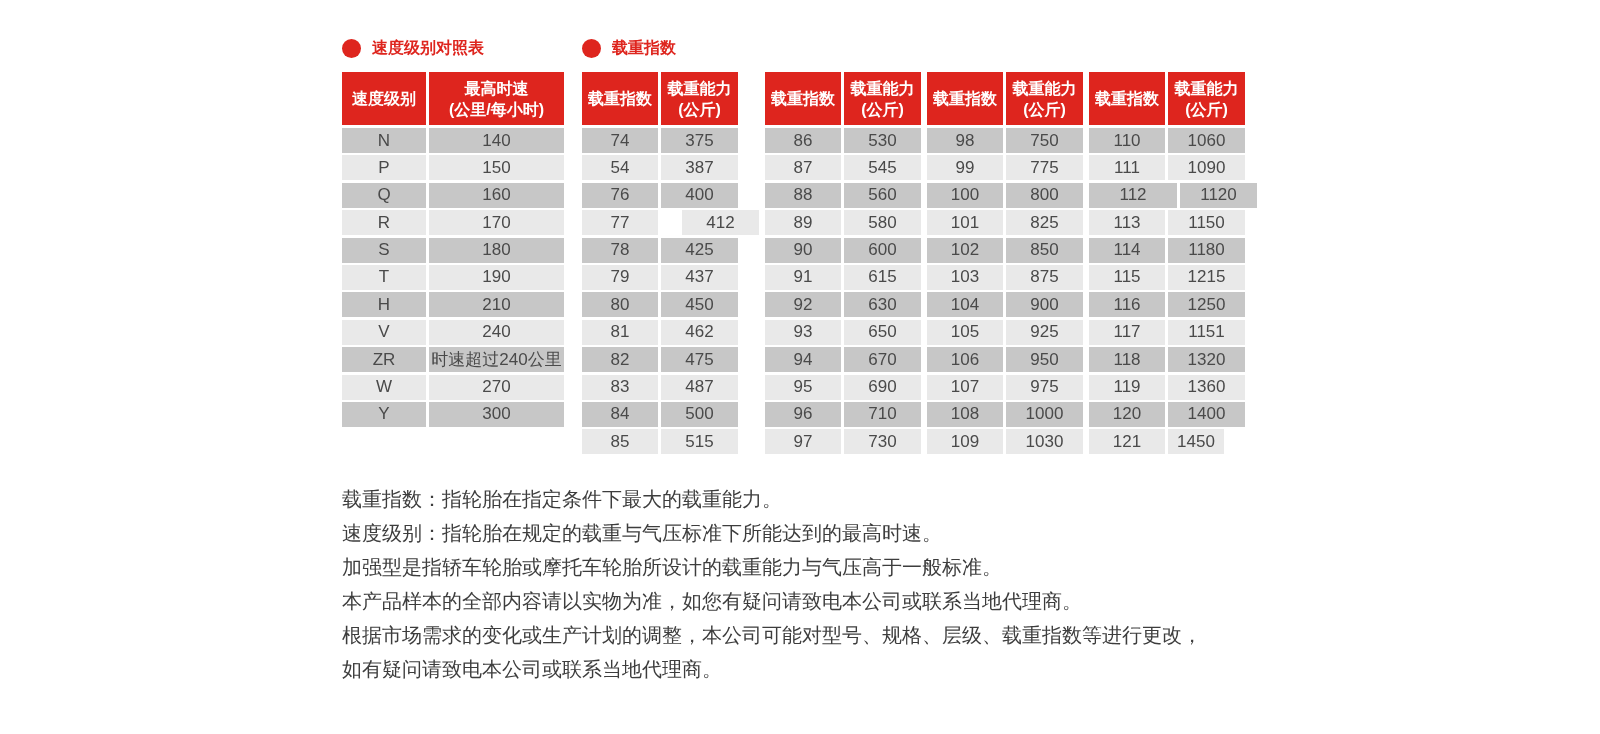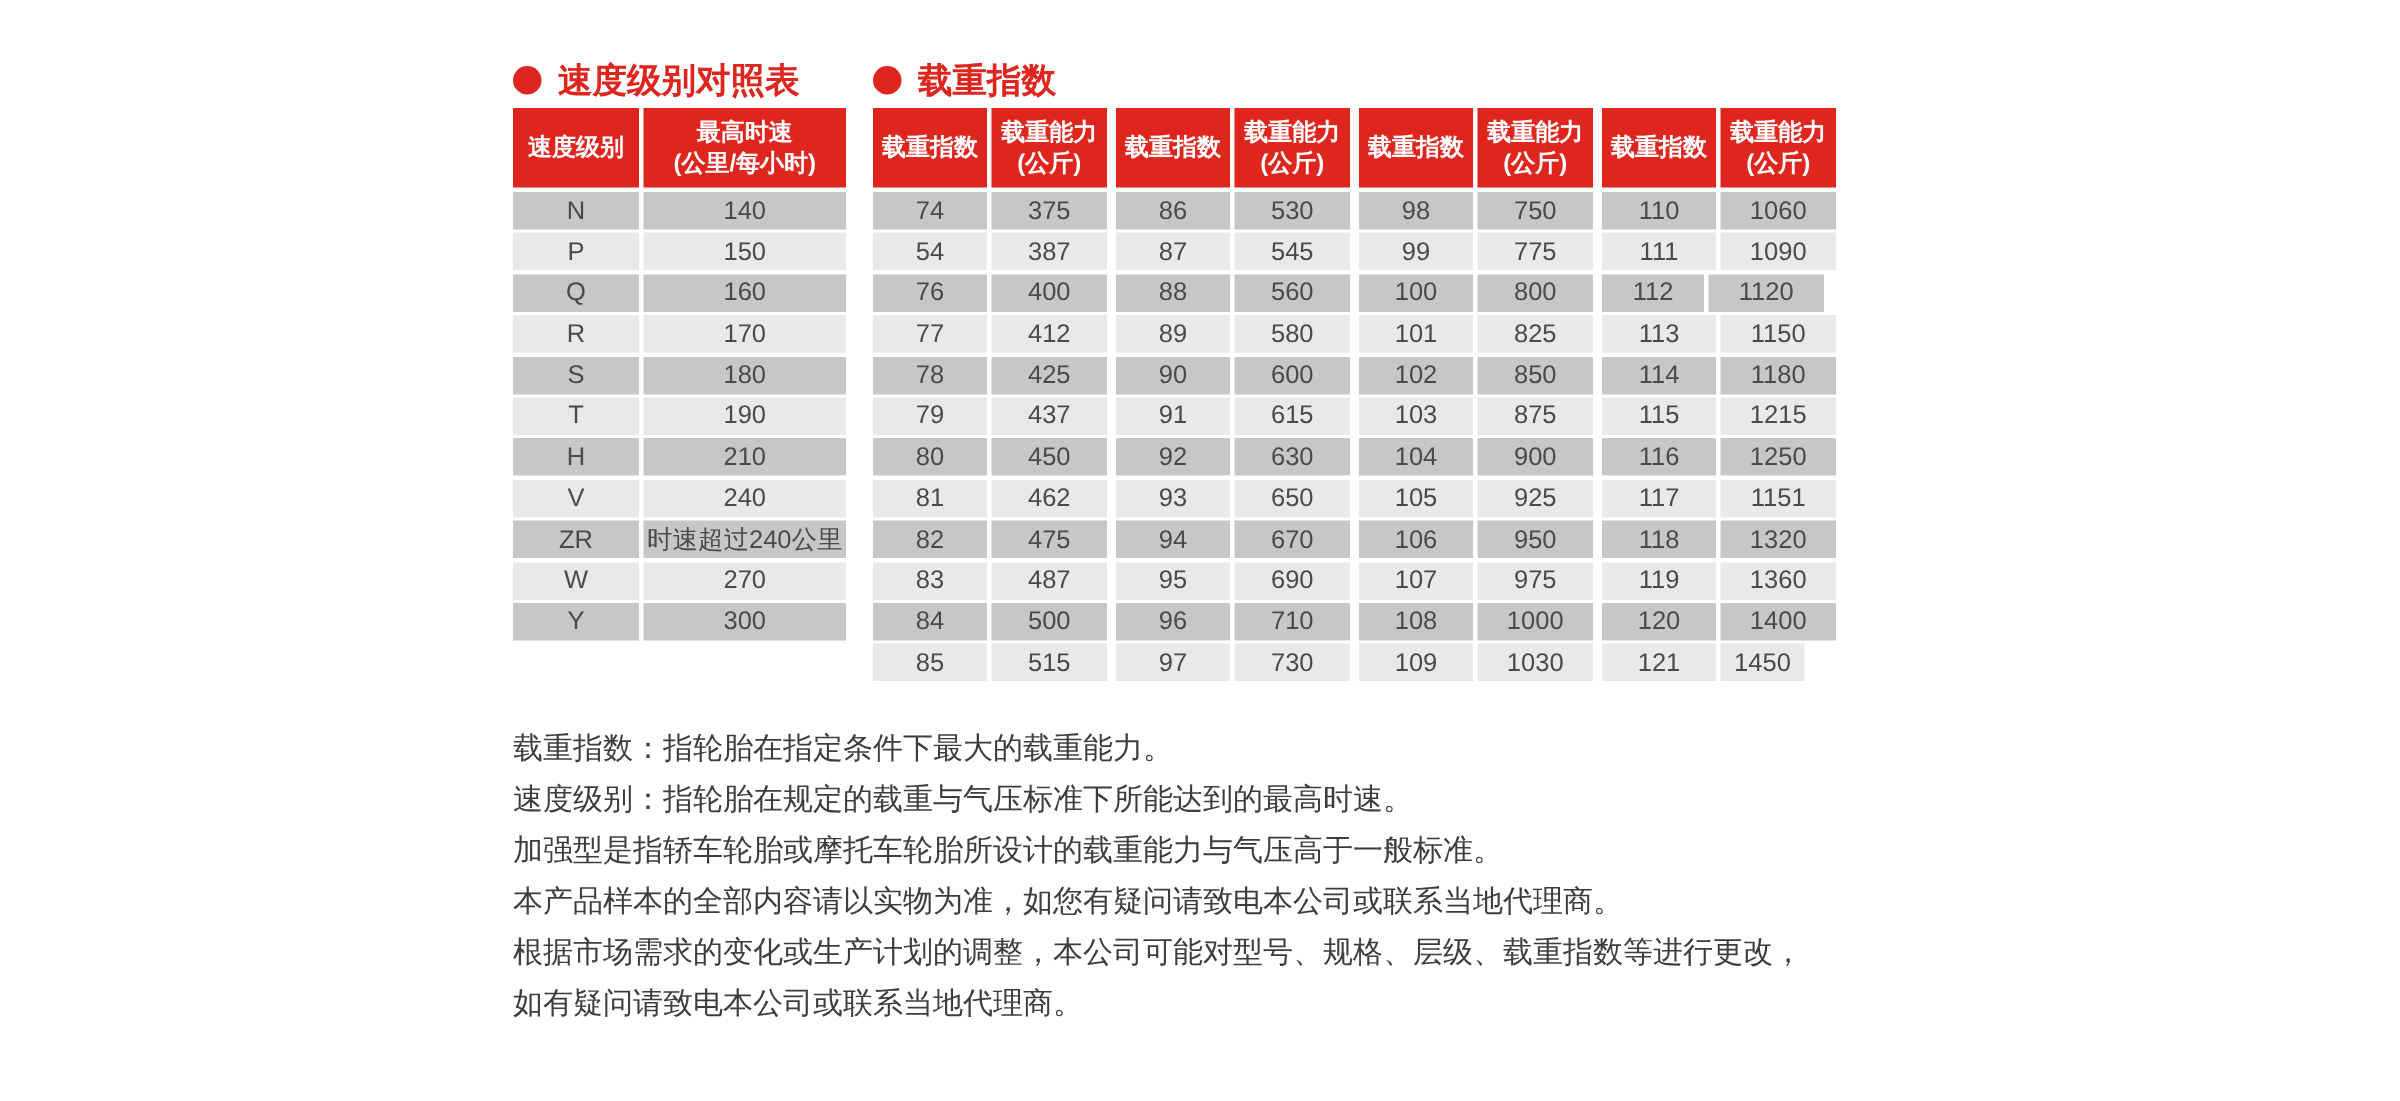--- a/index.html
+++ b/index.html
@@ -12,21 +12,21 @@
     font-family: "Liberation Sans", sans-serif;
     overflow: hidden;
   }
   .section-title {
     position: absolute;
     display: flex;
     align-items: center;
     gap: 11px;
     color: var(--red);
     font-weight: bold;
-    font-size: 23px;
+    font-size: 16px;
     white-space: nowrap;
     text-align: right;
   }
   .bullet {
     width: 19px;
     height: 19px;
     border-radius: 50%;
     background: var(--red);
     flex: 0 0 auto;
   }
@@ -154,21 +154,21 @@
           <div class="row light">
             <div class="cell gap-r" style="width: 76px;">54</div>
             <div class="cell" style="width: 77px;">387</div>
           </div>
           <div class="row dark">
             <div class="cell gap-r" style="width: 76px;">76</div>
             <div class="cell" style="width: 77px;">400</div>
           </div>
           <div class="row light">
             <div class="cell gap-r" style="width: 76px;">77</div>
-            <div class="cell" style="width: 77px;">412</div>
+            <div class="cell" style="width: 77px; margin-left: 21px;">412</div>
           </div>
           <div class="row dark">
             <div class="cell gap-r" style="width: 76px;">78</div>
             <div class="cell" style="width: 77px;">425</div>
           </div>
           <div class="row light">
             <div class="cell gap-r" style="width: 76px;">79</div>
             <div class="cell" style="width: 77px;">437</div>
           </div>
           <div class="row dark">
@@ -320,21 +320,21 @@
         <div class="tbody">
           <div class="row dark">
             <div class="cell gap-r" style="width: 76px;">110</div>
             <div class="cell" style="width: 77px;">1060</div>
           </div>
           <div class="row light">
             <div class="cell gap-r" style="width: 76px;">111</div>
             <div class="cell" style="width: 77px;">1090</div>
           </div>
           <div class="row dark">
-            <div class="cell gap-r" style="width: 68px;">112</div>
+            <div class="cell gap-r" style="width: 88px;">112</div>
             <div class="cell" style="width: 77px;">1120</div>
           </div>
           <div class="row light">
             <div class="cell gap-r" style="width: 76px;">113</div>
             <div class="cell" style="width: 77px;">1150</div>
           </div>
           <div class="row dark">
             <div class="cell gap-r" style="width: 76px;">114</div>
             <div class="cell" style="width: 77px;">1180</div>
           </div>

